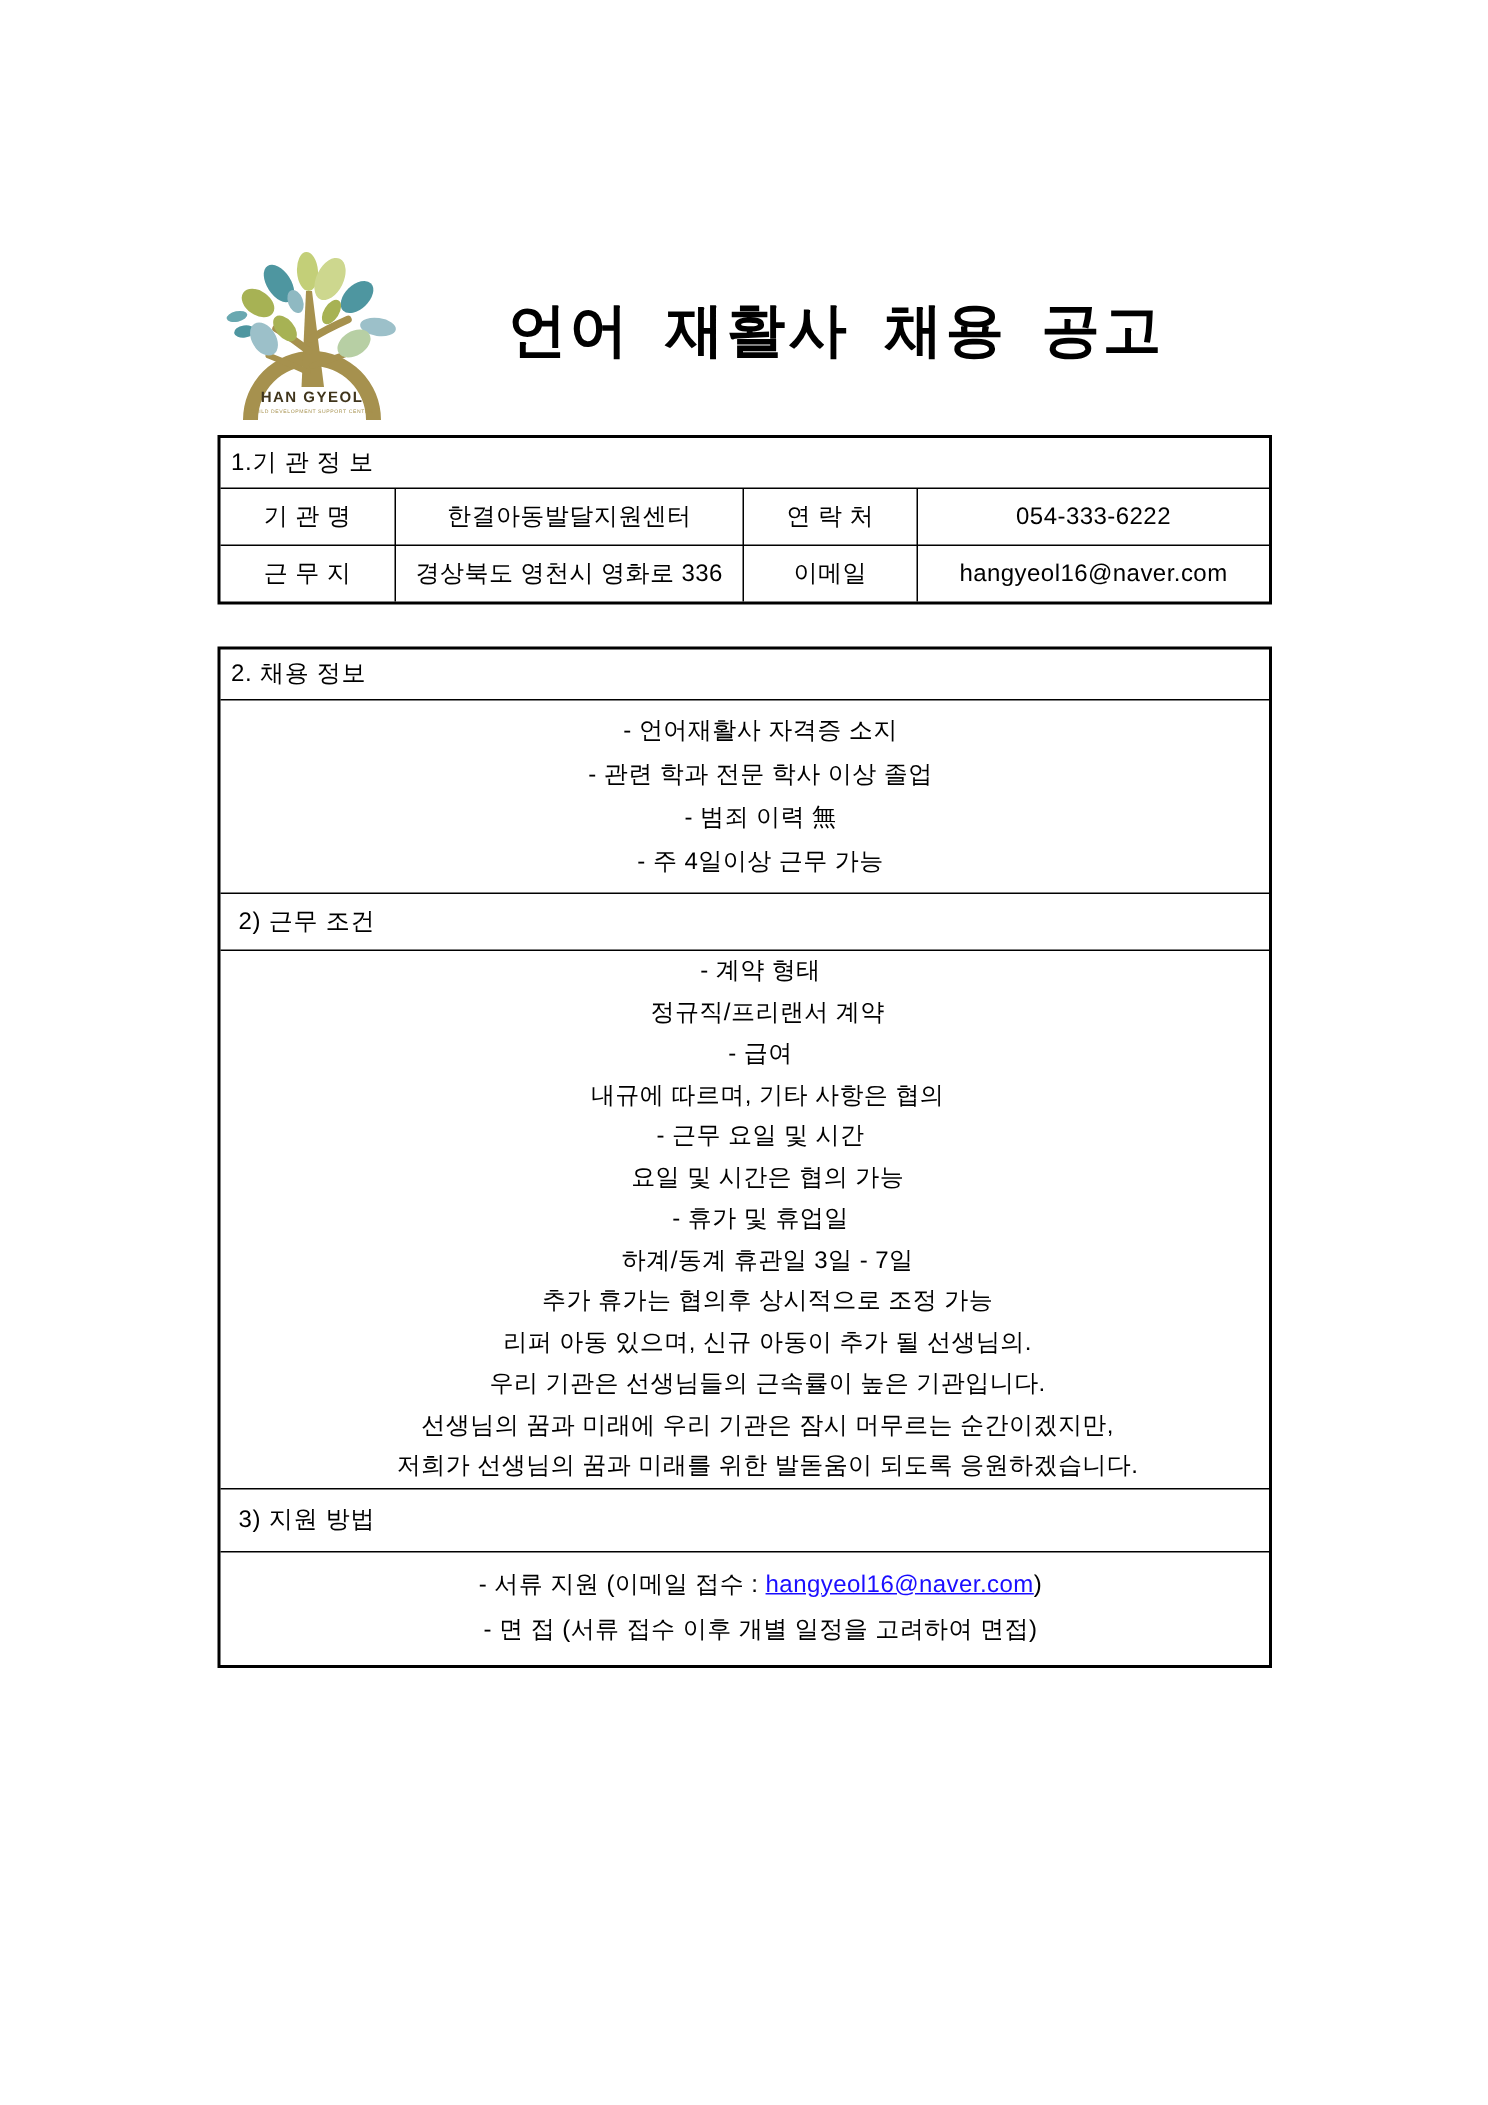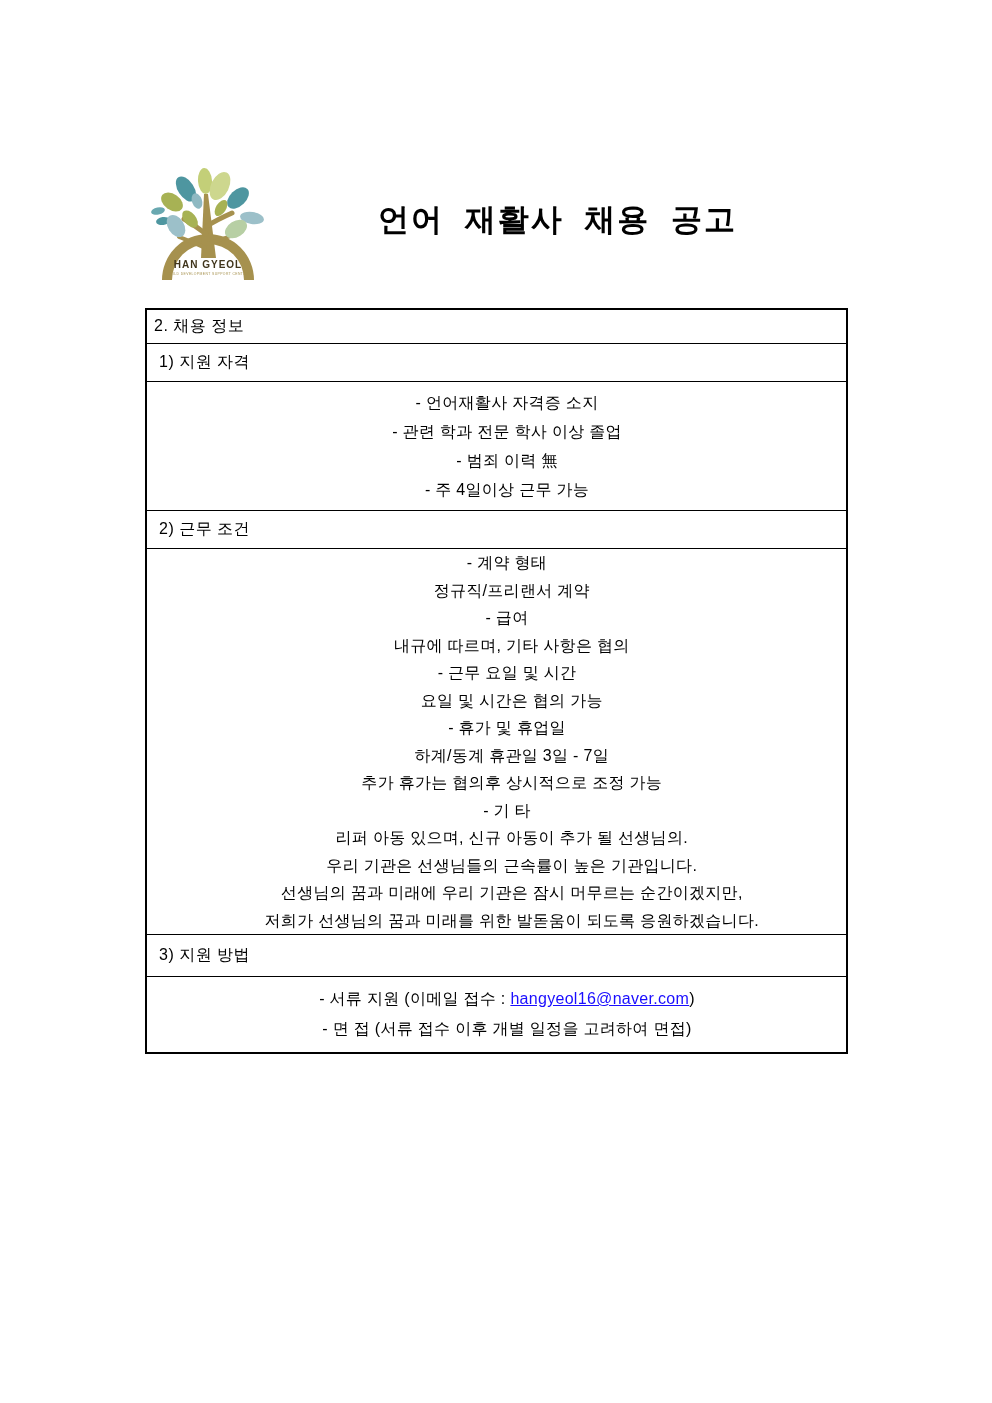--- a/index.html
+++ b/index.html
@@ -9,21 +9,21 @@
     overflow:hidden;
   }
   .content { margin-left:145px; width:703px; padding-top:168px; }
 
   
   .doc-header { display:flex; align-items:center; height:112px; }
   .logo { width:118px; height:112px; flex:0 0 auto; margin-left:4px; }
   .logo svg { width:100%; height:100%; display:block; }
   .title {
     flex:1; text-align:center; margin:0 0 8px 0;
-    font-size:31px; font-weight:700; letter-spacing:2px; word-spacing:10px;
+    font-size:39px; font-weight:700; letter-spacing:2px; word-spacing:10px;
     white-space:nowrap;
   }
 
   
   .tbl { border:2px solid #000; box-sizing:border-box; background:#fff; font-size:16px; }
   .t1 { margin-top:10px; }
   .t2 { margin-top:28px;text-align:center; }
   .t-hdr {
     height:33px; display:flex; align-items:center;
     padding-left:7px; border-bottom:1px solid #000; letter-spacing:0.5px;
@@ -84,44 +84,56 @@
           <ellipse cx="103" cy="50" rx="12" ry="6" fill="#9cc0c9" transform="rotate(8 103 50)"></ellipse>
           <ellipse cx="87" cy="61" rx="8" ry="12" fill="#b7cfa4" transform="rotate(58 87 61)"></ellipse>
 
           <text x="59" y="100" text-anchor="middle" font-size="10" font-weight="bold" letter-spacing="1" fill="#40351c">HAN GYEOL</text>
           <text x="59" y="107" text-anchor="middle" font-size="3.4" letter-spacing="0.4" fill="#a6914e">CHILD DEVELOPMENT SUPPORT CENTER</text>
         </svg>
       </div>
       <h1 class="title">언어 재활사 채용 공고</h1>
     </header>
 
+    <section class="tbl t1">
+      <div class="t-hdr">1.기 관 정 보</div>
+      <div class="grid4">
+        <div class="cell">기 관 명</div>
+        <div class="cell">한결아동발달지원센터</div>
+        <div class="cell">연 락 처</div>
+        <div class="cell lastcol">054-333-6222</div>
+
+        <div class="cell lastrow">근 무 지</div>
+        <div class="cell lastrow">경상북도 영천시 영화로 336</div>
+        <div class="cell lastrow">이메일</div>
+        <div class="cell lastrow lastcol">hangyeol16@naver.com</div>
+      </div>
+    </section>
 
     <section class="tbl t2">
       <div class="t-hdr">2. 채용 정보</div>
 
-      <div class="sec-title">1) 지원 자격</div>
       <div class="sec-body qual">
         <div class="line">- 언어재활사 자격증 소지</div>
         <div class="line">- 관련 학과 전문 학사 이상 졸업</div>
         <div class="line">- 범죄 이력 無</div>
         <div class="line">- 주 4일이상 근무 가능</div>
       </div>
 
       <div class="sec-title">2) 근무 조건</div>
       <div class="sec-body cond">
         <div class="line">- 계약 형태</div>
         <div class="line">  정규직/프리랜서 계약</div>
         <div class="line">- 급여</div>
         <div class="line">  내규에 따르며, 기타 사항은 협의</div>
         <div class="line">- 근무 요일 및 시간</div>
         <div class="line">  요일 및 시간은 협의 가능</div>
         <div class="line">- 휴가 및 휴업일</div>
         <div class="line">  하계/동계 휴관일 3일 - 7일</div>
         <div class="line">  추가 휴가는 협의후 상시적으로 조정 가능</div>
-        <div class="line">- 기 타</div>
         <div class="line">  리퍼 아동 있으며, 신규 아동이 추가 될 선생님의.</div>
         <div class="line">  우리 기관은 선생님들의 근속률이 높은 기관입니다.</div>
         <div class="line">  선생님의 꿈과 미래에 우리 기관은 잠시 머무르는 순간이겠지만,</div>
         <div class="line">  저희가 선생님의 꿈과 미래를 위한 발돋움이 되도록 응원하겠습니다.</div>
       </div>
 
       <div class="sec-title tall">3) 지원 방법</div>
       <div class="sec-body apply">
         <div class="line"><span>- 서류 지원 (이메일 접수 : </span><a class="email-link" href="#">hangyeol16@naver.com</a><span>)</span></div>
         <div class="line">- 면 접 (서류 접수 이후 개별 일정을 고려하여 면접)</div>

